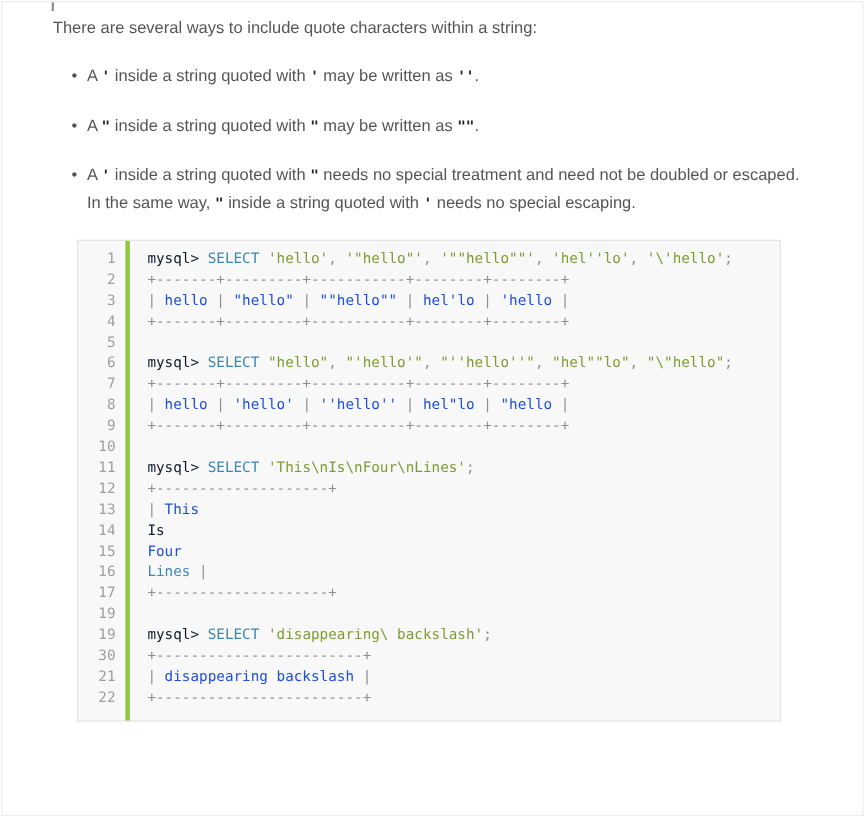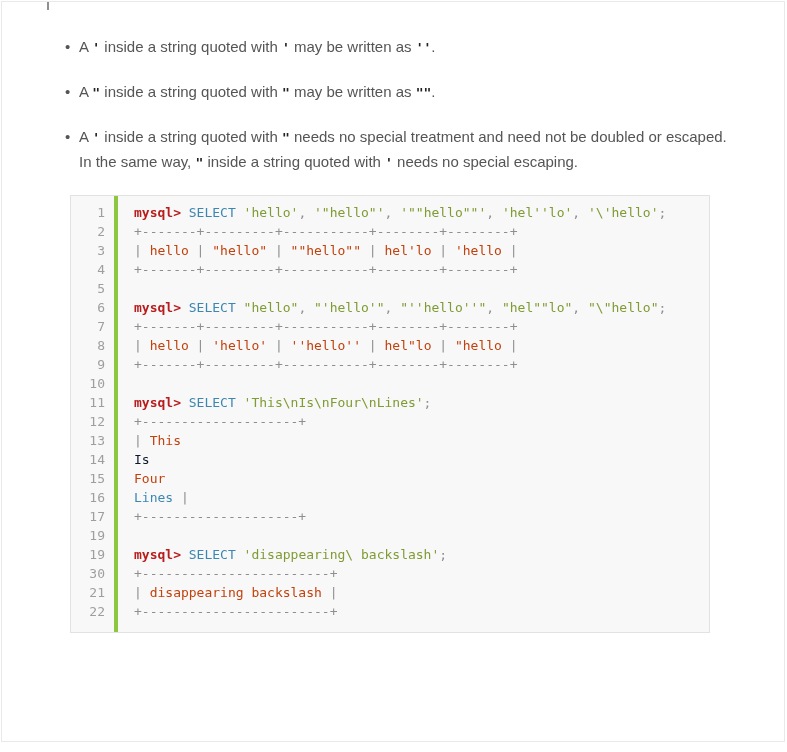--- a/index.html
+++ b/index.html
@@ -89,35 +89,36 @@
     width: 4px;
     background: #8dc63f;
   }
   .codecol {
     flex: 1;
     padding: 7px 10px 11px 16px;
     white-space: pre;
     overflow: hidden;
   }
   .codecol .cl { line-height: 19px; min-height: 19px; }
-  .tk-p { color: #b91c1c; font-weight: bold; }
+  .tk-p { color: #0f172a; }
   .tk-k { color: #3c87b2; }
   .tk-s { color: #7f9b34; }
   .tk-g { color: #8f8f8f; }
-  .tk-d { color: #c2410c; }
+  .tk-d { color: #1d4ed8; }
   .tk-m { color: #0f172a; }
   .tk-t { color: #555555; }
 </style>
 </head>
 <body>
 
 <div class="frame">
   <div class="artifact"></div>
   <div class="content">
 
+    <p class="para">There are several ways to include quote characters within a string:</p>
 
     <ul class="bullets">
         <li><span>A </span><span class="lit">'</span><span> inside a string quoted with </span><span class="lit">'</span><span> may be written as </span><span class="lit">''</span><span>.</span></li>
         <li><span>A </span><span class="lit">"</span><span> inside a string quoted with </span><span class="lit">"</span><span> may be written as </span><span class="lit">""</span><span>.</span></li>
         <li><span>A </span><span class="lit">'</span><span> inside a string quoted with </span><span class="lit">"</span><span> needs no special treatment and need not be doubled or escaped. In the same way, </span><span class="lit">"</span><span> inside a string quoted with </span><span class="lit">'</span><span> needs no special escaping.</span></li>
       </ul>
 
 
     <div class="codeblock">
       <div class="gutter">

